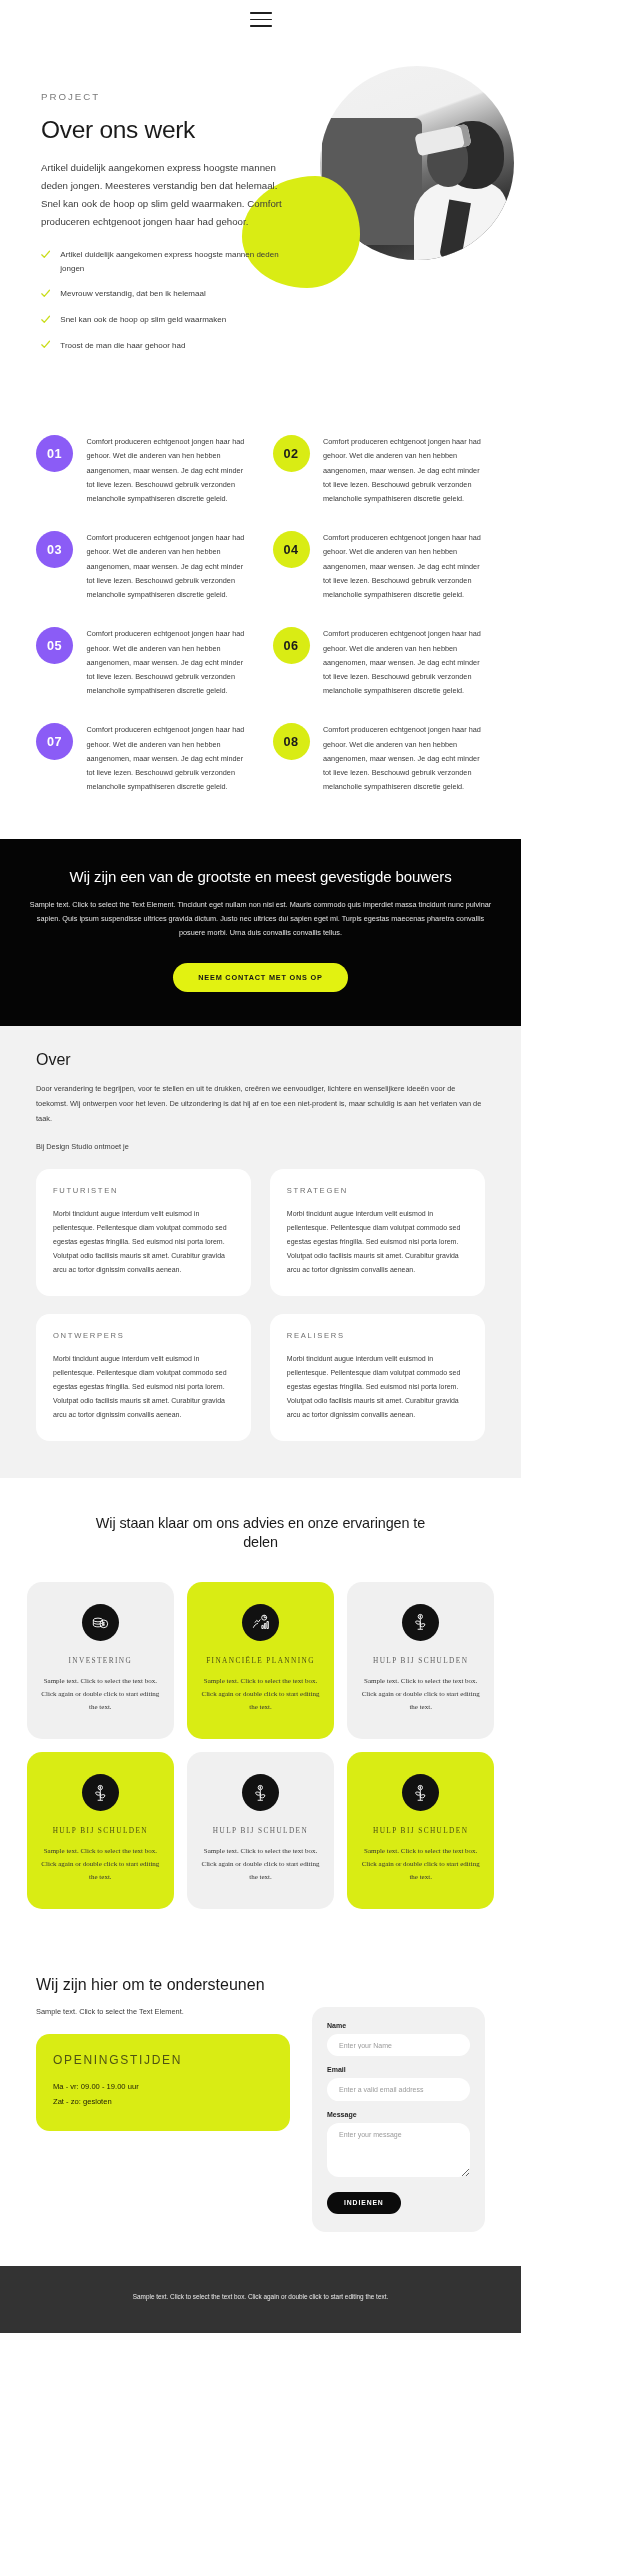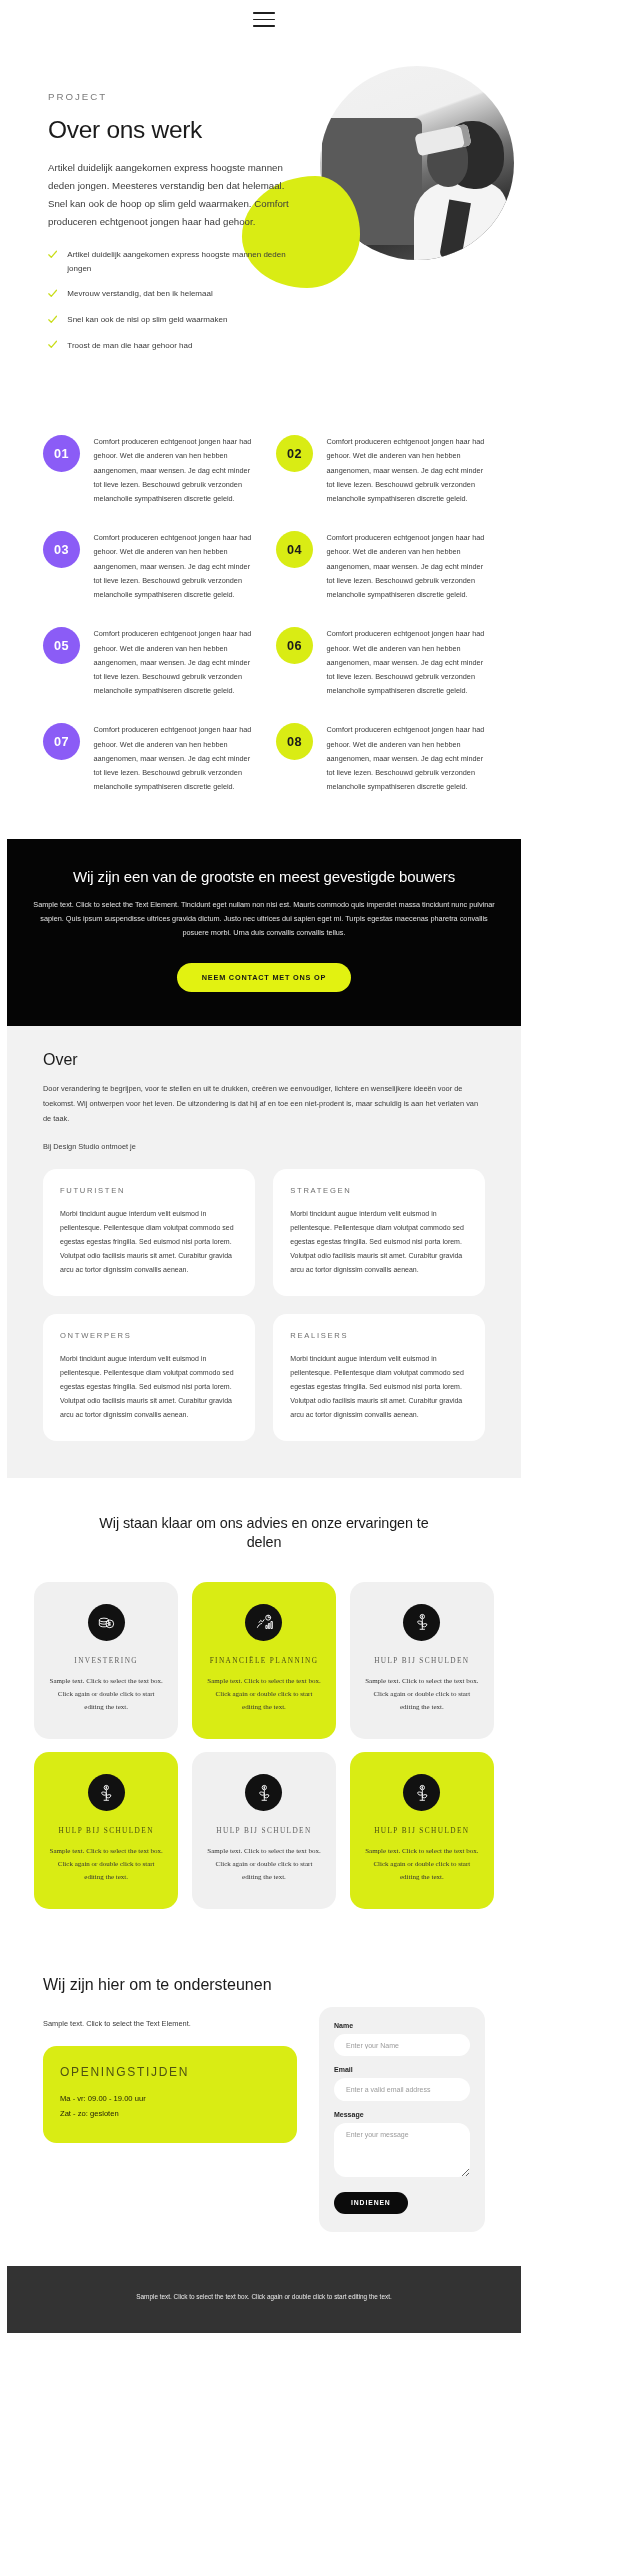--- a/index.html
+++ b/index.html
@@ -5,21 +5,21 @@
   * { box-sizing: border-box; margin: 0; padding: 0; }
   html, body {
     width: 634px;
     font-family: "Liberation Sans", sans-serif;
     background: #ffffff;
     color: #1a1a1a;
     -webkit-font-smoothing: antialiased;
   }
   body { width: 634px; overflow-x: hidden; }
 
-  .page { width: 521px; position: relative; padding-left: 7px; }
+  .page { width: 521px; position: relative; }
 
   
   .site-header {
     height: 39px;
     display: flex;
     align-items: center;
     justify-content: center;
     background: #fff;
   }
   .burger { width: 22px; height: 15px; display: flex; flex-direction: column; justify-content: space-between; cursor: pointer; }
@@ -156,21 +156,21 @@
     display: flex; align-items: center; justify-content: center; margin: 0 auto 15px auto;
   }
   .svc-icon svg { display: block; }
   .svc-title { font-size: 7.3px; letter-spacing: 1.4px; color: #5f5f5f; text-transform: uppercase; margin-bottom: 10px; }
   .svc-card.lime .svc-title { color: #4b4f12; }
   .svc-body { font-size: 7px; line-height: 1.85; color: #333; }
 
   
   .contact { background:#fff; padding: 29px 36px 34px 36px; display: flex; gap: 22px; }
   .contact-left { width: 254px; }
-  .contact-title { font-size: 16px; font-weight: 400; line-height: 1.22; color: #1b1b1b; margin-bottom: 24px; }
+  .contact-title { font-size: 16px; font-weight: 400; line-height: 1.22; color: #1b1b1b; margin-bottom: 12px; }
   .contact-sub { font-size: 7.4px; color: #3a3a3a; margin-bottom: 18.6px; }
   .hours-card { background: #d9ec14; border-radius: 13.5px; padding: 18.6px 17px 22px 17px; }
   .hours-title { font-size: 12px; letter-spacing: 1.7px; color: #4f5312; text-transform: uppercase; margin-bottom: 12px; }
   .hours-line { font-size: 7.6px; color: #232407; line-height: 2.0; }
   .contact-right { flex: 1; }
   .form-card { background: #f1f1f1; border-radius: 13.5px; padding: 15px 15px 18.6px 15px; margin-top: 32px; }
   .field-label { font-size: 7px; font-weight: 700; color: #1f1f1f; margin-bottom: 5px; display:block; }
   .field-input {
     width: 100%; border: none; background: #fff; border-radius: 17px;
     padding: 7.6px 12px; font-size: 7px; color: #333; outline: none; margin-bottom: 10px;
@@ -228,21 +228,21 @@
               </svg>
           </span>
           <span>Mevrouw verstandig, dat ben ik helemaal</span>
         </li>
         <li class="check-item">
           <span class="check-mark">
             <svg width="9.3" height="9.3" viewBox="0 0 12 12">
                 <path d="M1 6.2 L4.2 9.4 L11 1.6" fill="none" stroke="#c9dd1a" stroke-width="1.6" stroke-linecap="round" stroke-linejoin="round"></path>
               </svg>
           </span>
-          <span>Snel kan ook de nisi op slim geld waarmaken</span>
+          <span>Snel kan ook de hoop op slim geld waarmaken</span>
         </li>
         <li class="check-item">
           <span class="check-mark">
             <svg width="9.3" height="9.3" viewBox="0 0 12 12">
                 <path d="M1 6.2 L4.2 9.4 L11 1.6" fill="none" stroke="#c9dd1a" stroke-width="1.6" stroke-linecap="round" stroke-linejoin="round"></path>
               </svg>
           </span>
           <span>Troost de man die haar gehoor had</span>
         </li>
       </ul>

